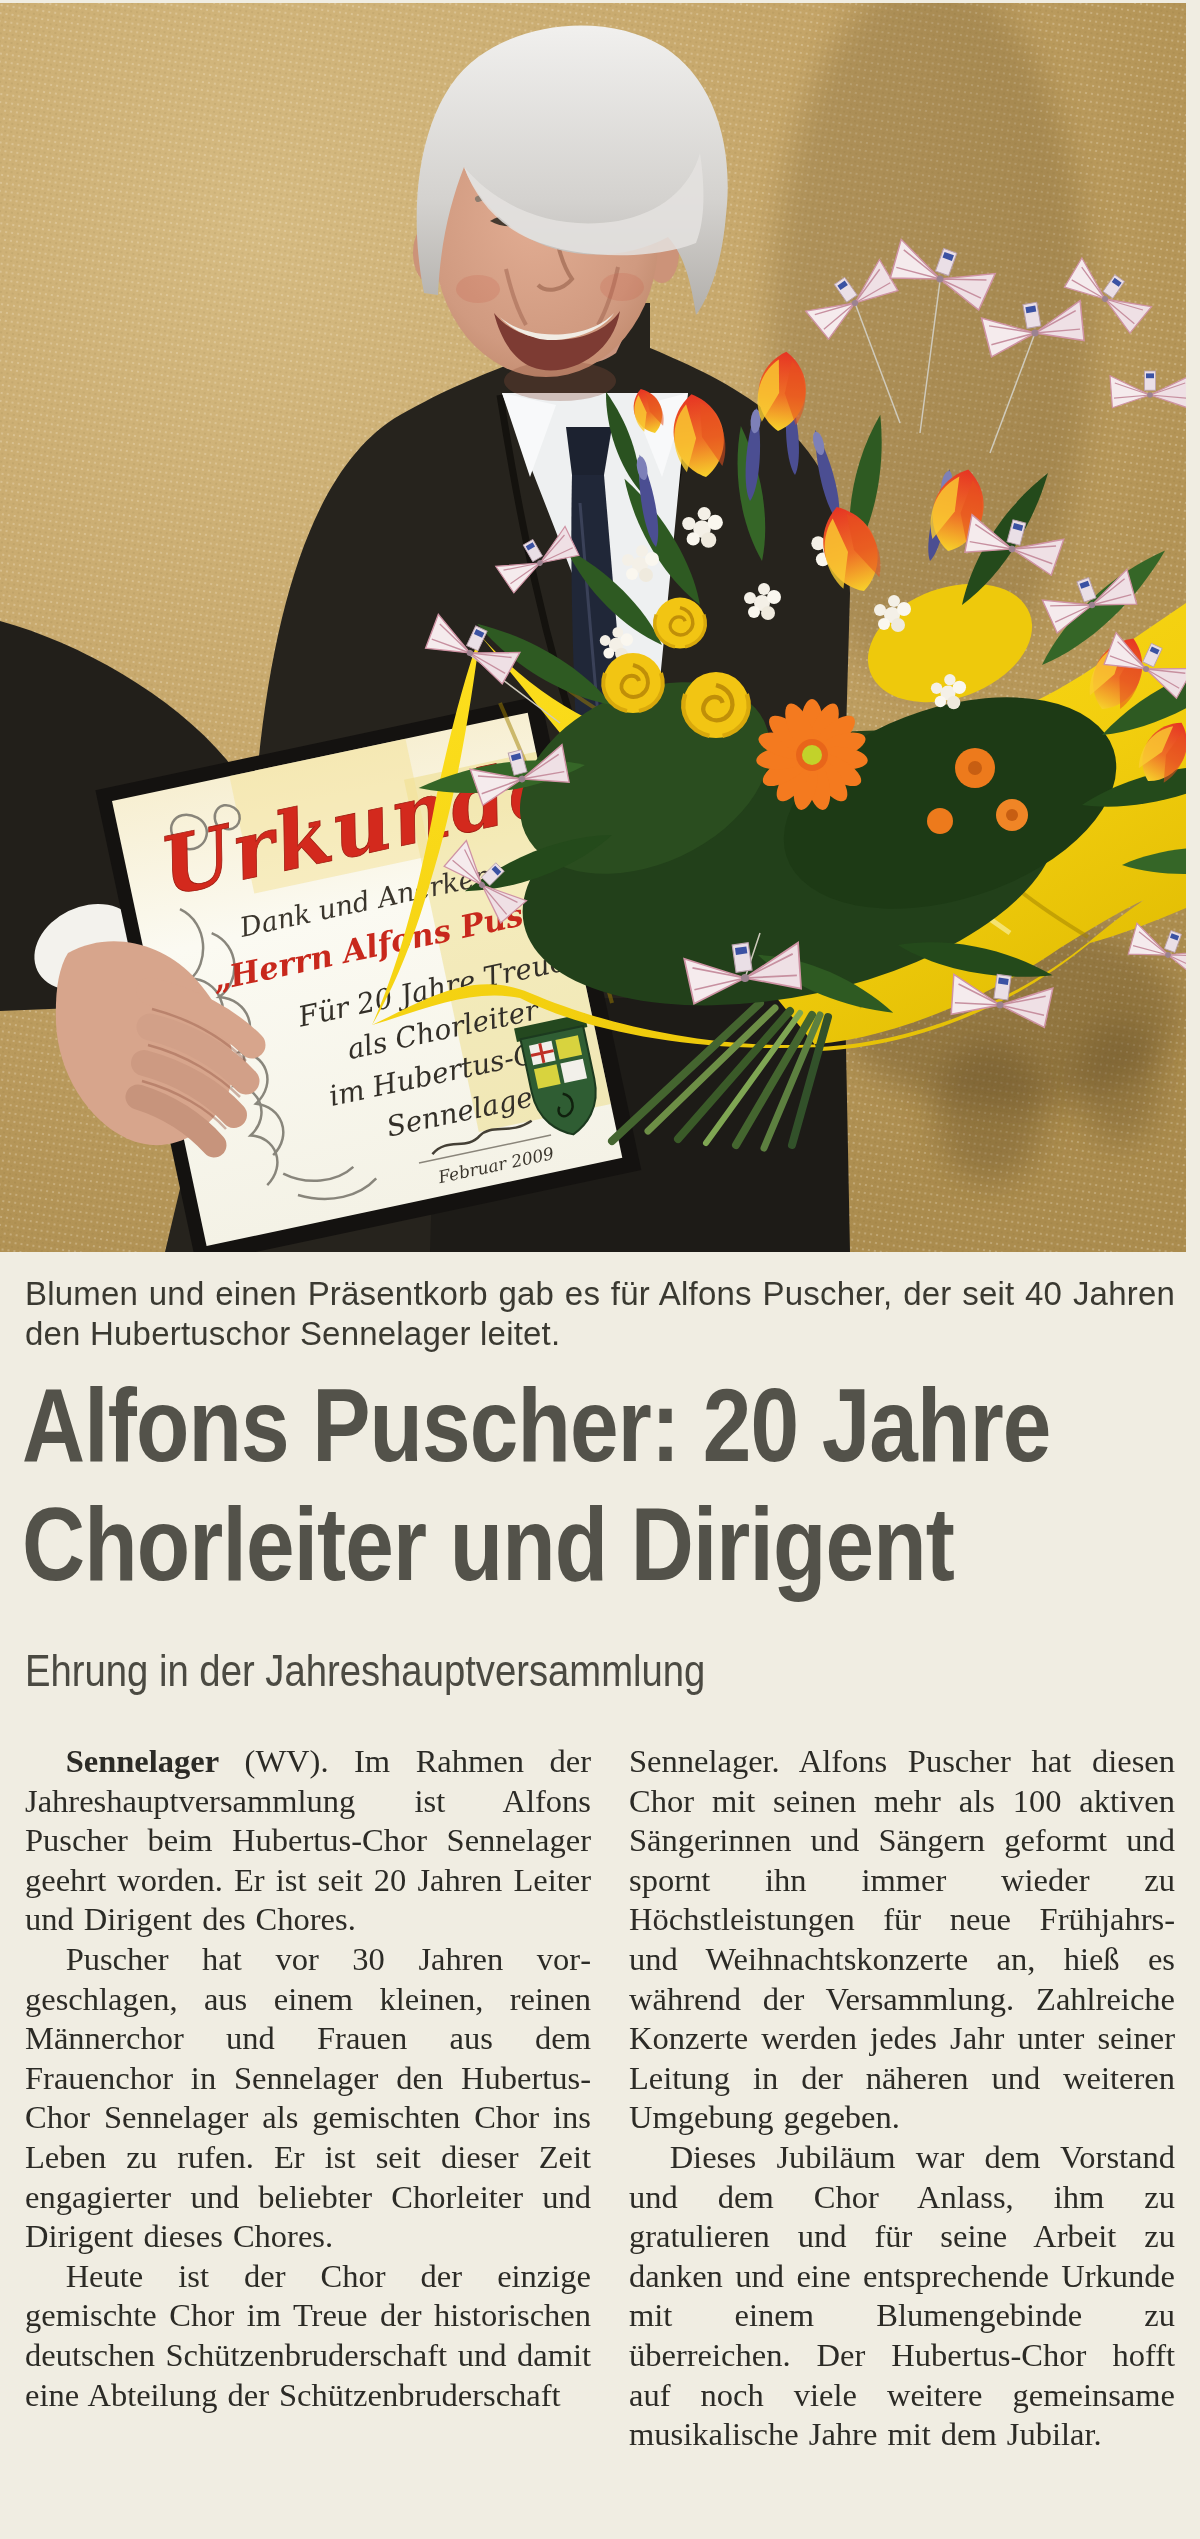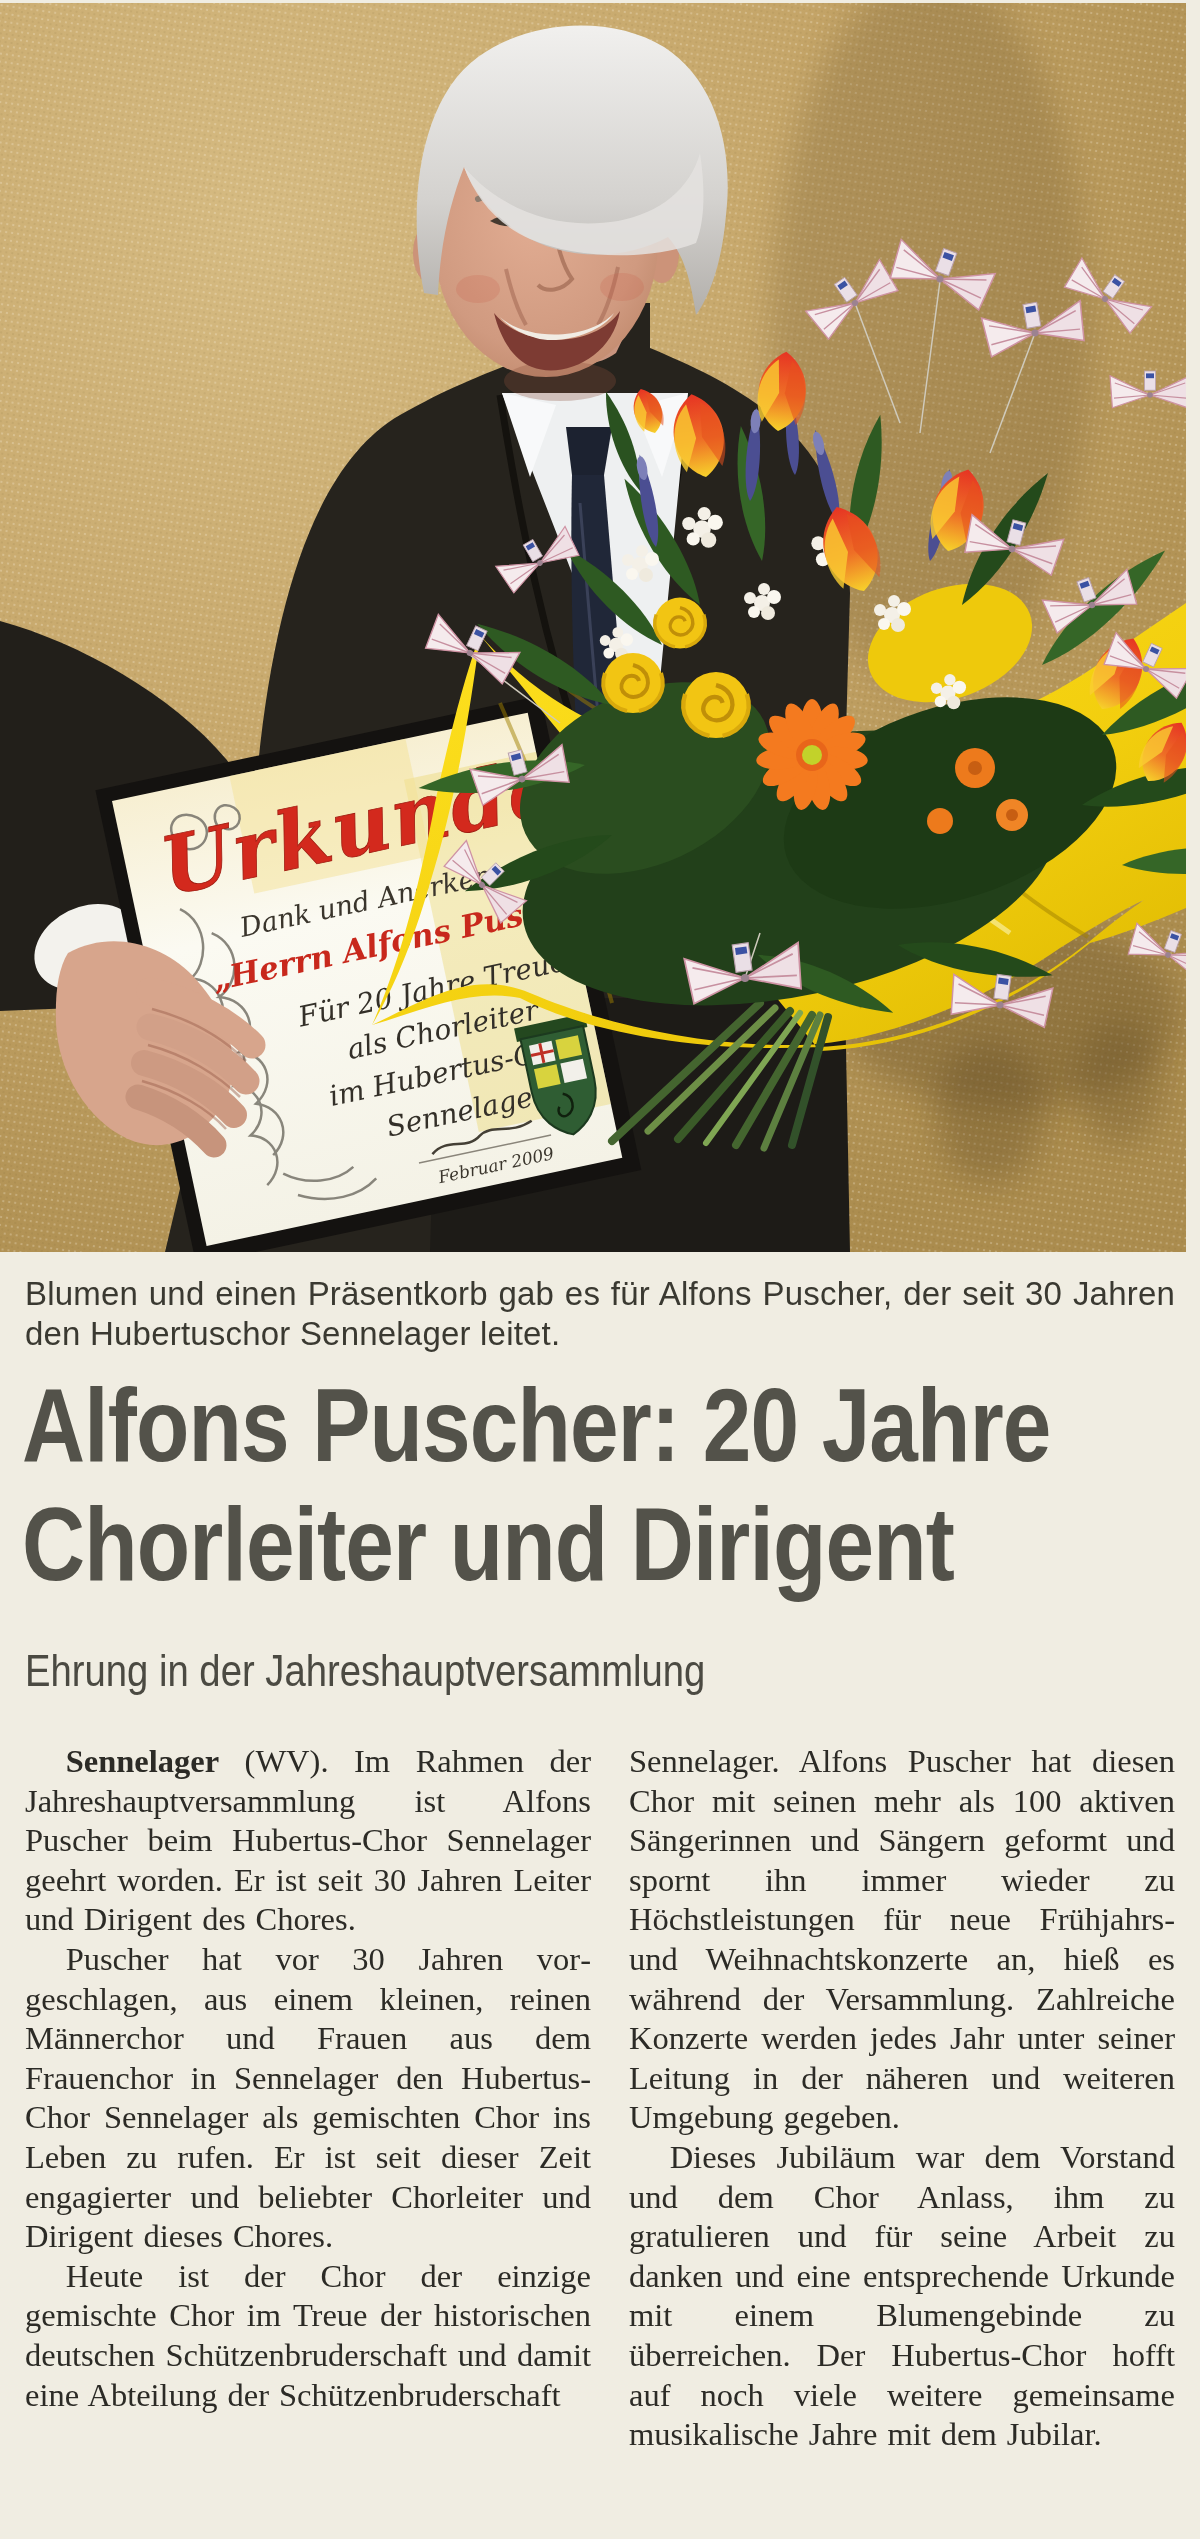--- a/index.html
+++ b/index.html
@@ -324,29 +324,29 @@
       <use href="#fan" transform="translate(482,882) rotate(45) scale(0.85)"></use>
       <use href="#fan" transform="translate(540,560) rotate(-30) scale(0.8)"></use>
       <use href="#fan" transform="translate(745,975) rotate(-8) scale(1.15)"></use>
       <use href="#fan" transform="translate(1000,1002) rotate(8)"></use>
       <use href="#fan" transform="translate(1168,952) rotate(20) scale(0.8)"></use>
     </g>
   </g>
 </svg>
 </figure>
 
-<p class="caption"><span>Blumen und einen Präsentkorb gab es für Alfons Puscher, der seit 30 Jahren den Hubertuschor Sennelager leitet.</span></p>
+<p class="caption"><span>Blumen und einen Präsentkorb gab es für Alfons Puscher, der seit 40 Jahren den Hubertuschor Sennelager leitet.</span></p>
 
 <h1 class="headline"><span>Alfons Puscher: 20 Jahre</span><br><span>Chorleiter und Dirigent</span></h1>
 
 <h2 class="subheadline">Ehrung in der Jahreshauptversammlung</h2>
 
 <div class="columns">
   <div class="col col-left">
-    <p><span class="lead">Sennelager</span><span> (WV). Im Rahmen der Jahreshauptversammlung ist Alfons Puscher beim Hubertus-Chor Sennelager geehrt worden. Er ist seit 30 Jahren Leiter und Dirigent des Chores.</span></p>
+    <p><span class="lead">Sennelager</span><span> (WV). Im Rahmen der Jahreshauptversammlung ist Alfons Puscher beim Hubertus-Chor Sennelager geehrt worden. Er ist seit 20 Jahren Leiter und Dirigent des Chores.</span></p>
     <p>Puscher hat vor 30 Jahren vor­geschlagen, aus einem kleinen, reinen Männerchor und Frauen aus dem Frauenchor in Sennelager den Hubertus-Chor Sennelager als gemischten Chor ins Leben zu rufen. Er ist seit dieser Zeit engagierter und beliebter Chorlei­ter und Dirigent dieses Chores.</p>
     <p>Heute ist der Chor der einzige gemischte Chor im Treue der histo­rischen deutschen Schützenbru­derschaft und damit eine Abtei­lung der Schützenbruderschaft</p>
   </div>
   <div class="col col-right">
     <p class="noindent">Sennelager. Alfons Puscher hat diesen Chor mit seinen mehr als 100 aktiven Sängerinnen und Sän­gern geformt und spornt ihn im­mer wieder zu Höchstleistungen für neue Frühjahrs- und Weih­nachtskonzerte an, hieß es wäh­rend der Versammlung. Zahlreiche Konzerte werden jedes Jahr unter seiner Leitung in der näheren und weiteren Umgebung gegeben.</p>
     <p>Dieses Jubiläum war dem Vorstand und dem Chor Anlass, ihm zu gratulieren und für seine Arbeit zu danken und eine ent­sprechende Urkunde mit einem Blumengebinde zu überreichen. Der Hubertus-Chor hofft auf noch viele weitere gemeinsame musika­lische Jahre mit dem Jubilar.</p>
   </div>
 </div>
 
 </body></html>

